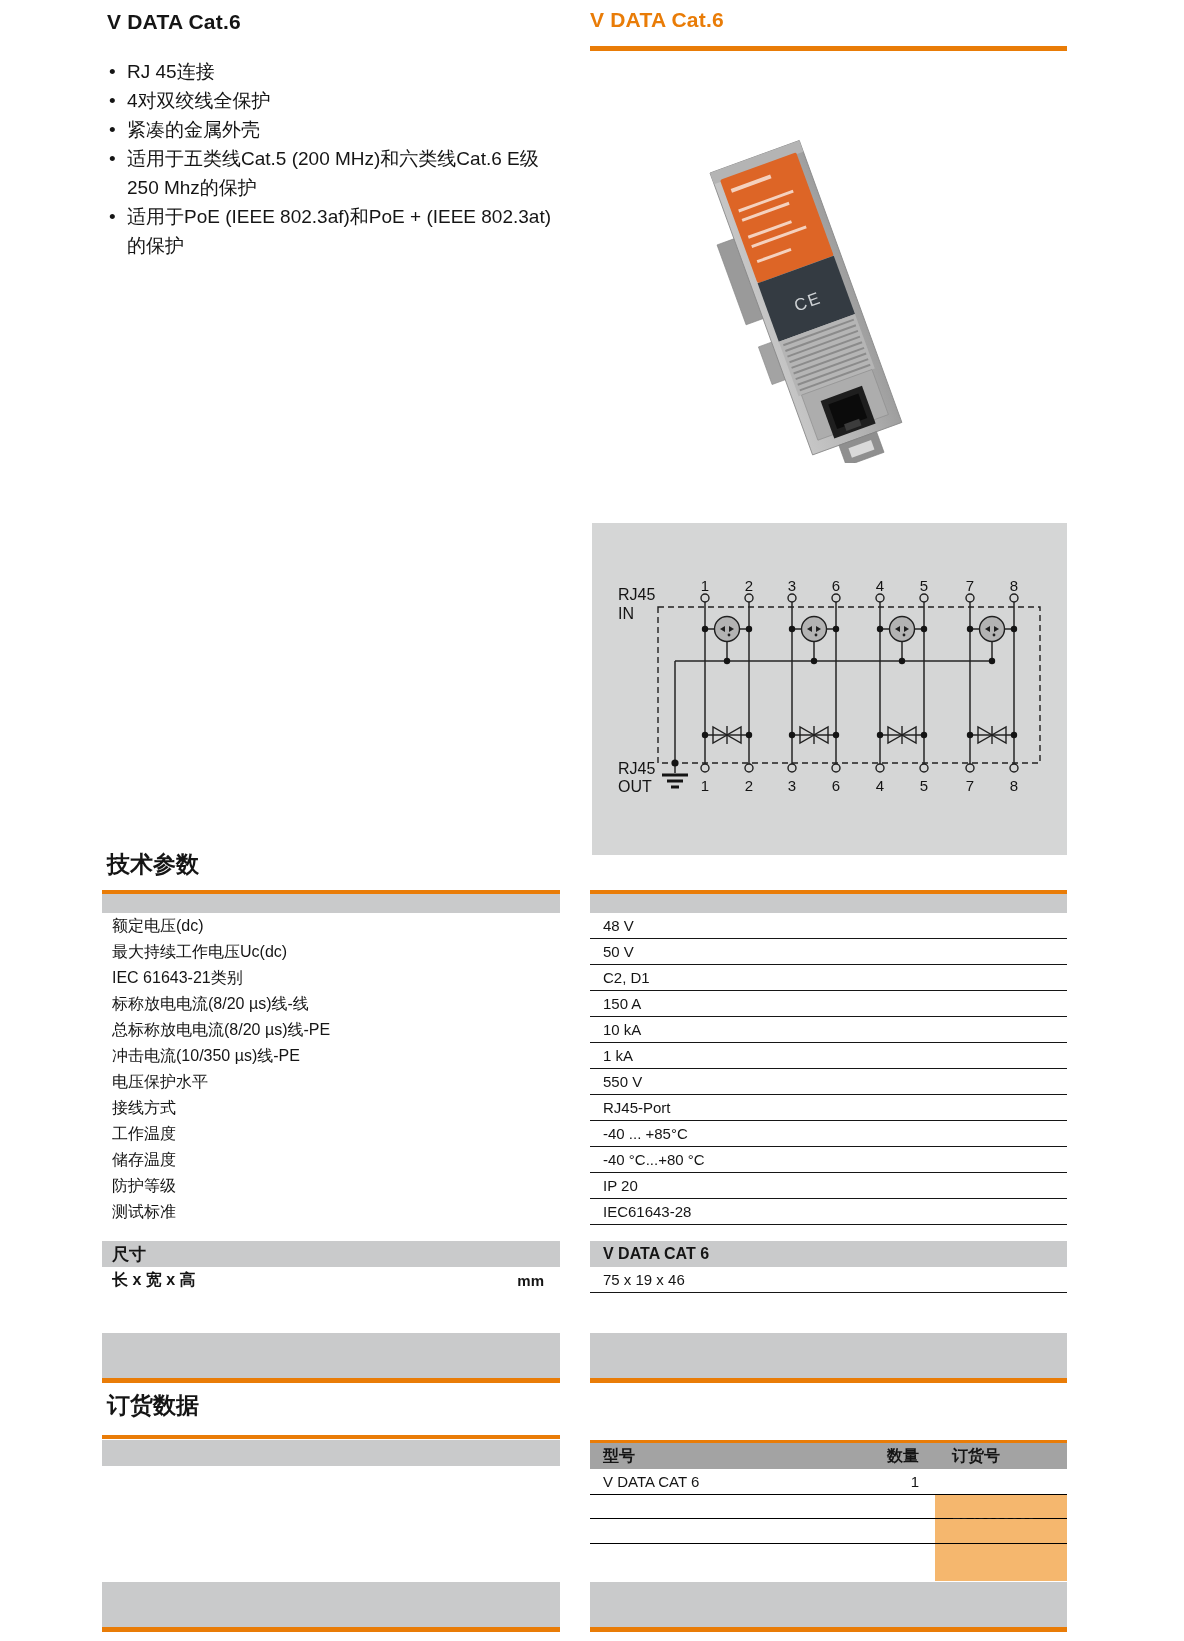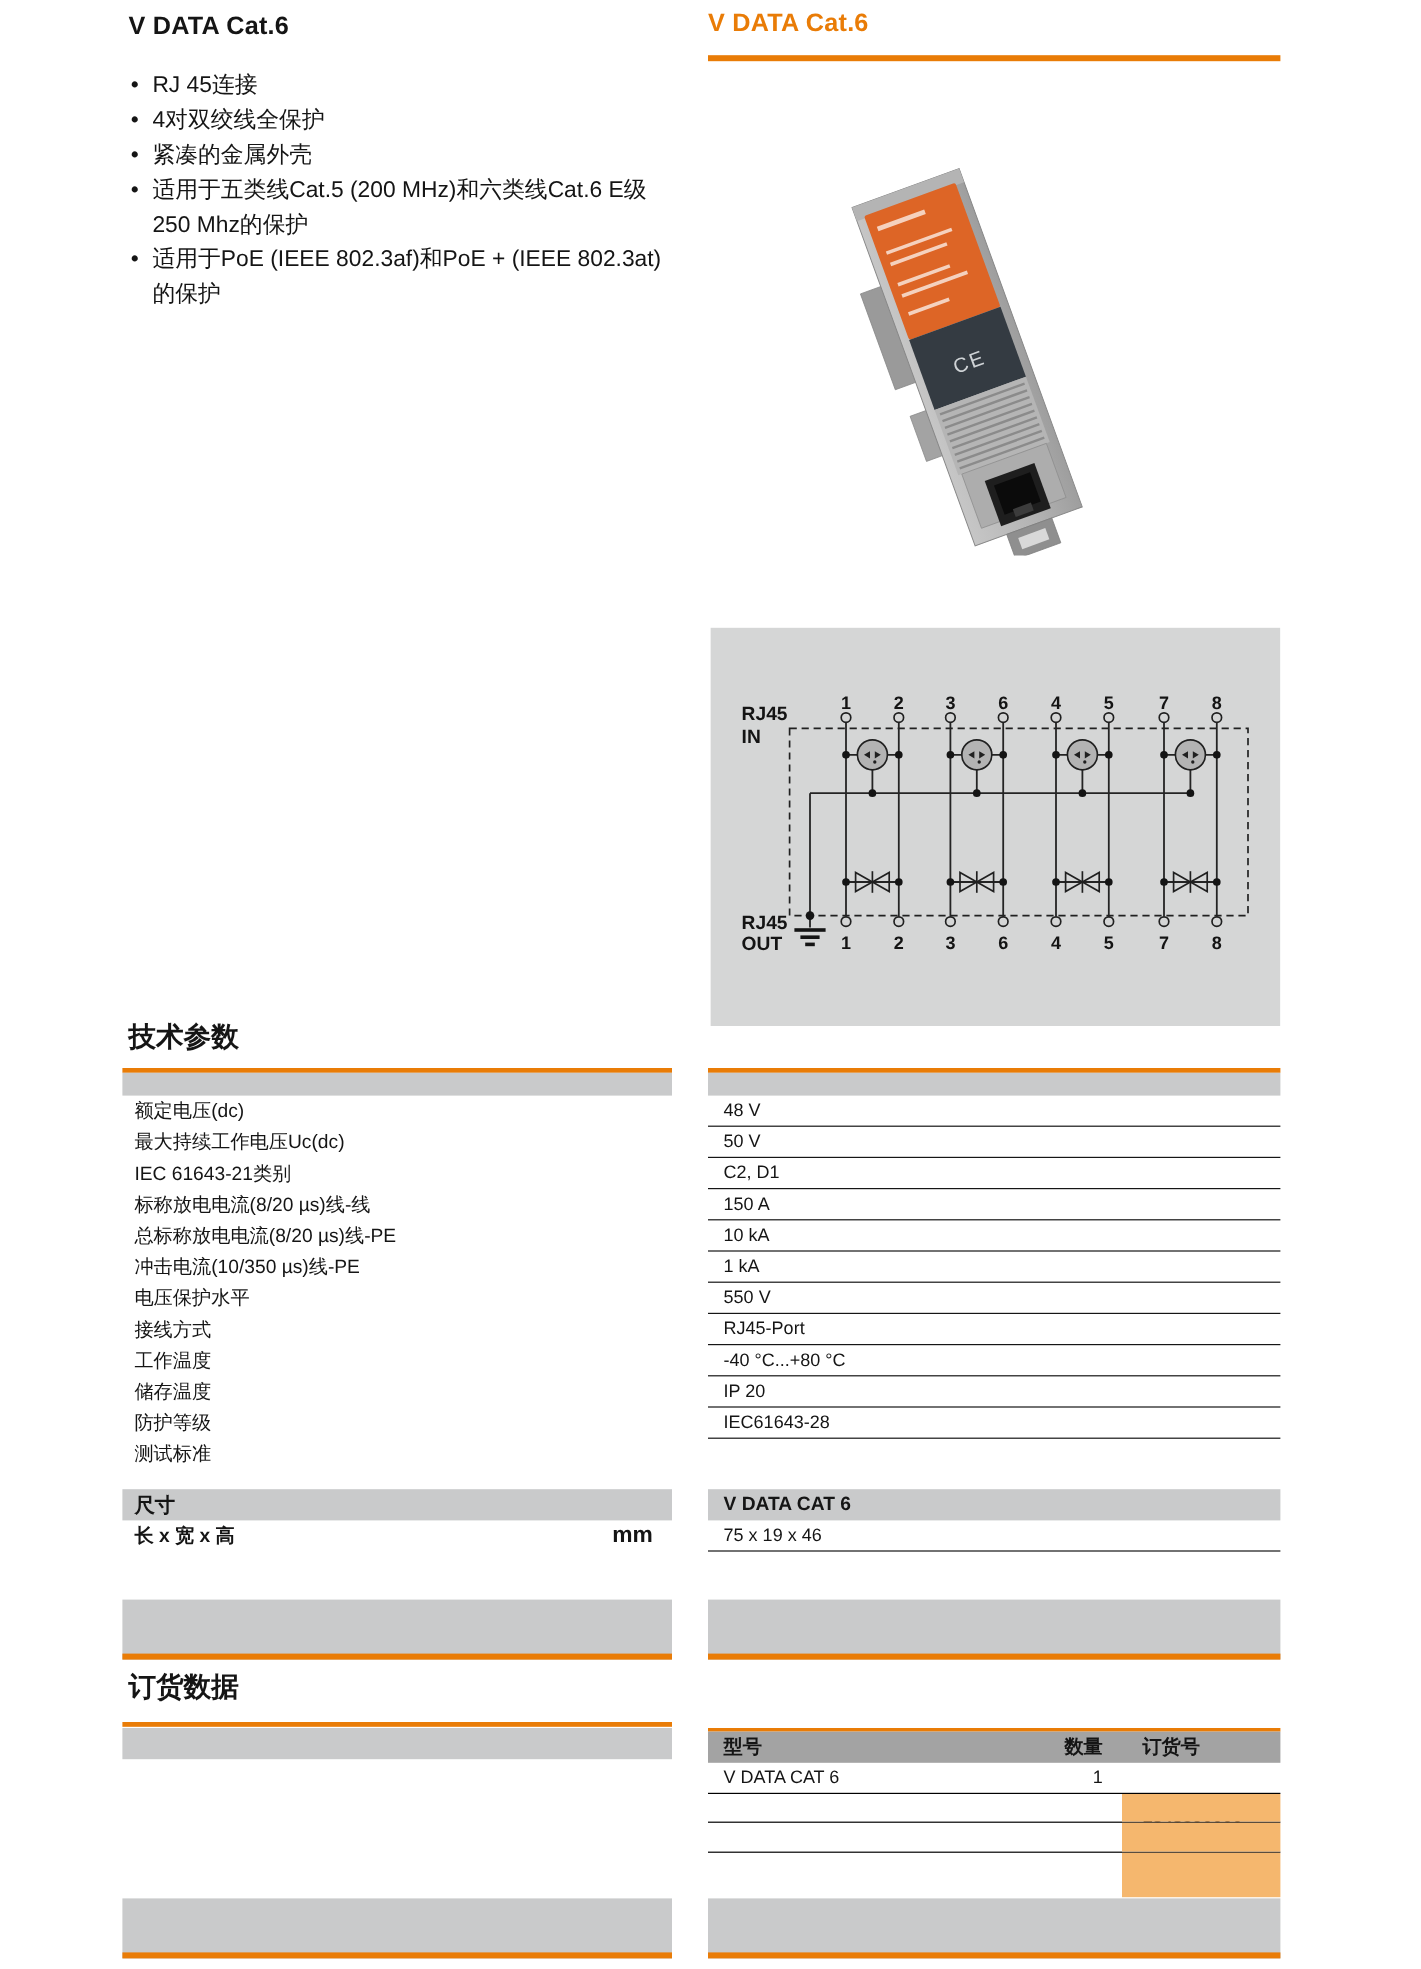--- a/index.html
+++ b/index.html
@@ -22,21 +22,21 @@
   .orange-rule { background:#E97C07; }
   .gray-band { background:#C9CACB; }
   .band-label { display:flex; align-items:center; font-weight:bold; }
   .mid-band { background:#C9CACB; border-bottom:5px solid #E97C07; }
 
   
   .t-rows-left .t-row { height:26px; display:flex; align-items:center; padding-left:10px; font-size:16px; }
   .t-rows-right .t-row { height:26px; display:flex; align-items:center; padding-left:13px; font-size:15px; border-bottom:1px solid #161616; }
 
   .dim-row-left { height:26px; display:flex; align-items:center; justify-content:space-between; padding-left:10px; padding-right:16px; font-size:16px; }
-  .dim-row-left .unit { font-size:19px; }
+  .dim-row-left .unit { font-size:15px; }
   .dim-row-right { height:26px; display:flex; align-items:center; padding-left:13px; font-size:15px; border-bottom:1px solid #161616; }
 
   
   .o-topline { height:3px; background:#E97C07; }
   .o-row { display:flex; width:477px; }
   .o-c1 { flex:0 0 255px; padding-left:13px; display:flex; align-items:center; }
   .o-c2 { flex:0 0 90px; padding-right:16px; display:flex; align-items:center; justify-content:flex-end; }
   .o-c3 { flex:0 0 132px; padding-left:17px; display:flex; align-items:center; }
   .o-header { height:26px; background:#a3a3a3; font-weight:bold; font-size:16px; }
   .o-data { height:26px; border-bottom:1px solid #000; font-size:15px; }
@@ -112,21 +112,21 @@
         <rect x="26" y="252" width="44" height="40" fill="#1e1e1e"></rect>
         <rect x="32" y="258" width="32" height="26" fill="#0b0b0b"></rect>
         <rect x="40" y="282" width="16" height="7" fill="#3c3c3c"></rect>
 
         <rect x="28" y="300" width="40" height="22" fill="#8f8f8f" stroke="#7d7d7d" stroke-width="0.6"></rect>
         <rect x="36" y="306" width="24" height="10" fill="#d9d9d9"></rect>
       </g>
     </svg>
   </div>
 
-  <div class="abs" style="left:592px; top:523px; width:518px; height:332px;font-weight:bold;">
+  <div class="abs" style="left:592px; top:523px; width:518px; height:332px;">
     <svg width="475" height="332" viewBox="0 0 475 332">
       <rect x="0" y="0" width="475" height="332" fill="#D5D6D6"></rect>
 
       <g fill="#141414" font-size="16">
         <text x="26" y="77">RJ45</text>
         <text x="26" y="96">IN</text>
       </g>
       <g fill="#141414" font-size="16">
         <text x="26" y="251">RJ45</text>
         <text x="26" y="269">OUT</text>
@@ -303,20 +303,21 @@
 
   <div class="abs t-rows-right" style="left:590px; top:913px; width:477px;">
     <div class="t-row">48 V</div>
     <div class="t-row">50 V</div>
     <div class="t-row">C2, D1</div>
     <div class="t-row">150 A</div>
     <div class="t-row">10 kA</div>
     <div class="t-row">1 kA</div>
     <div class="t-row">550 V</div>
     <div class="t-row">RJ45-Port</div>
+    <div class="t-row">-40 ... +85°C</div>
     <div class="t-row">-40 °C...+80 °C</div>
     <div class="t-row">IP 20</div>
     <div class="t-row">IEC61643-28</div>
   </div>
 
   <div class="abs gray-band band-label" style="left:102px; top:1241px; width:458px; height:26px; padding-left:10px; font-size:17px;text-align:center;">尺寸</div>
   <div class="abs gray-band band-label" style="left:590px; top:1241px; width:477px; height:26px; padding-left:13px; font-size:16px;">V DATA CAT 6</div>
 
   <div class="abs dim-row-left" style="left:102px; top:1267px; width:458px;font-weight:bold;">
     <span>长 x 宽 x 高</span>

